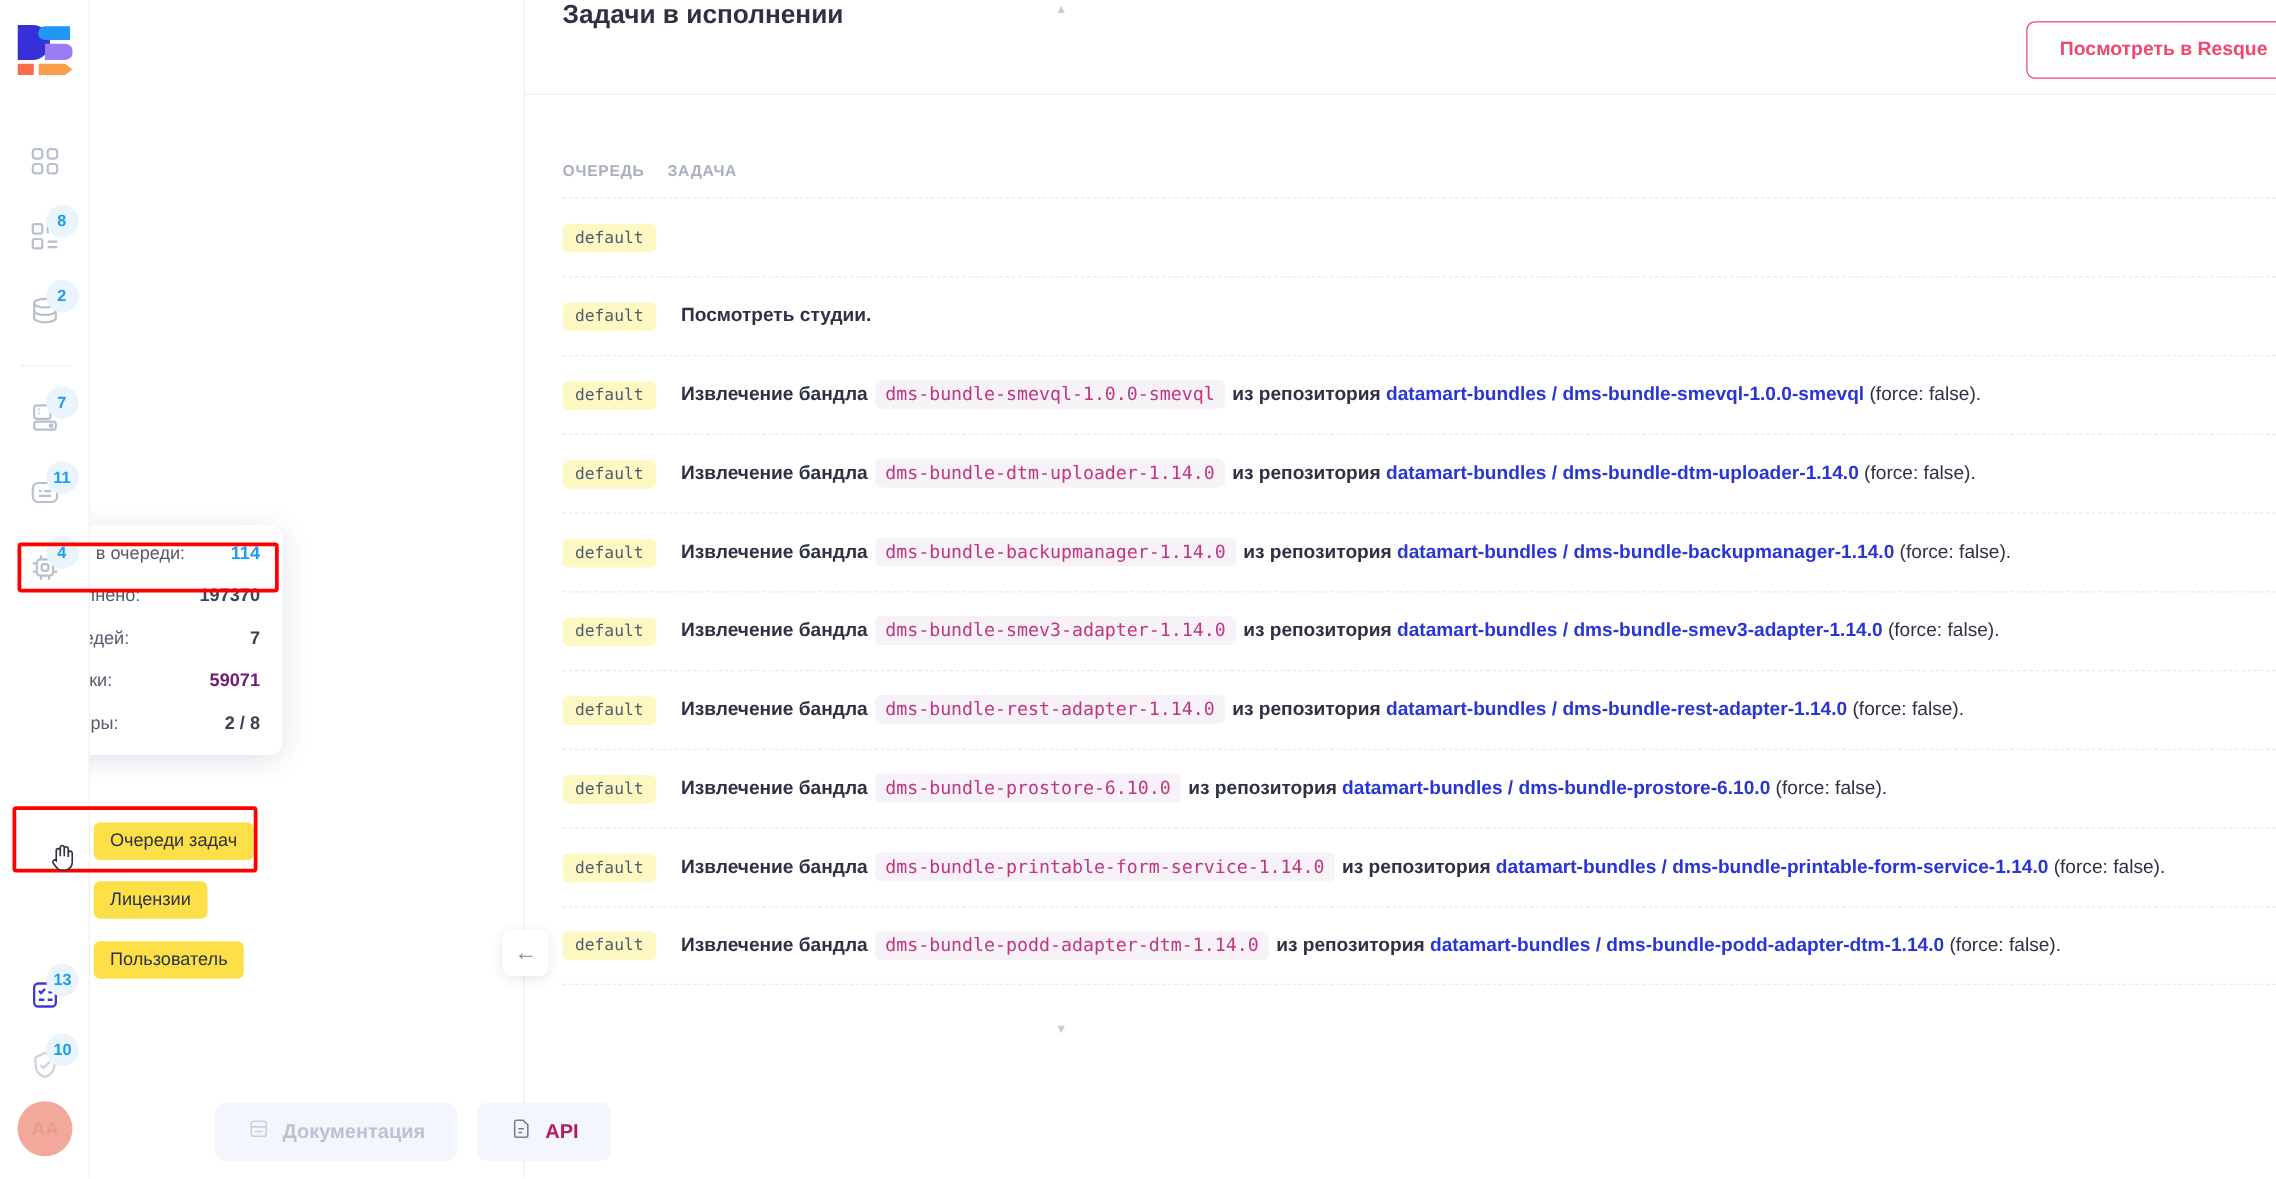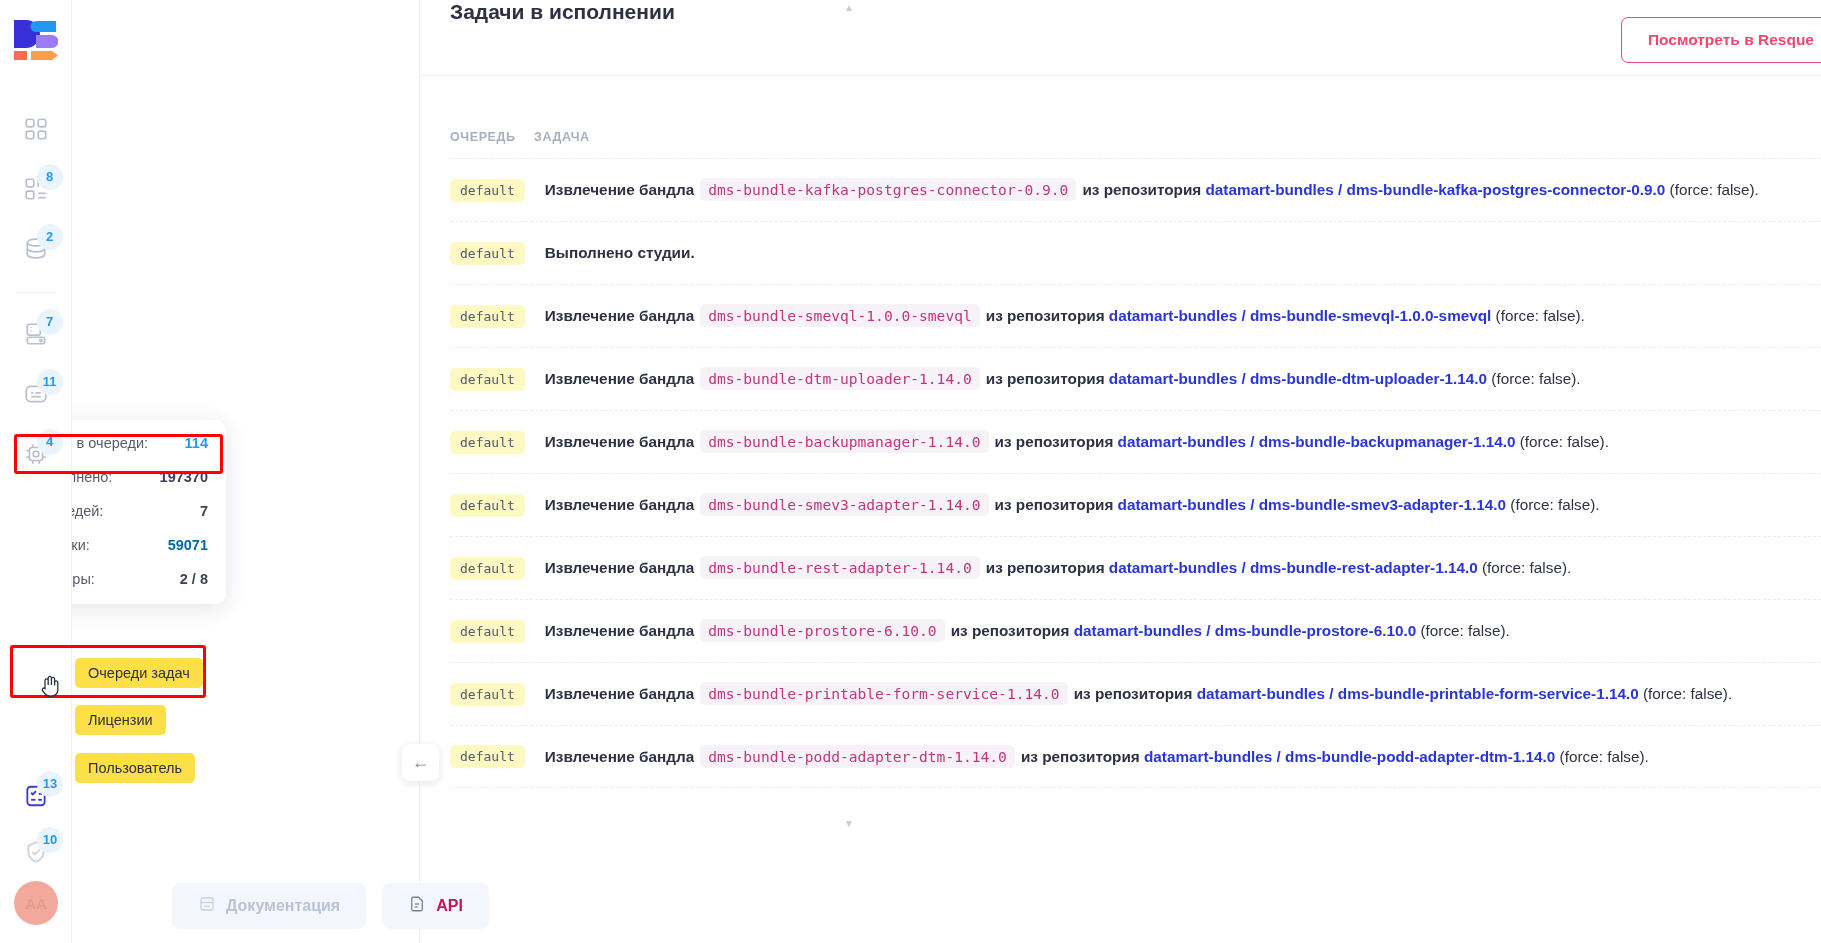--- a/index.html
+++ b/index.html
@@ -61,21 +61,21 @@
     box-shadow: 0 4px 22px rgba(30,40,90,.13);
     padding: 6px 0 8px 0;
   }
   .stat-row {
     display: flex; justify-content: space-between; align-items: center;
     padding: 9px 18px; font-size: 14.5px; color: #4a5163;
   }
   .stat-row .lbl { color: #555b6b; }
   .stat-row .val { font-weight: 700; color: #3b4255; }
   .stat-row .val.blue { color: #1b9df0; }
-  .stat-row .val.red  { color: #0369a1; padding-left: 42px; }
+  .stat-row .val.red  { color: #701a75; padding-left: 42px; }
 
   .hl-box {
     position: absolute; border: 3px solid #ff0000; border-radius: 3px;
     pointer-events: none; z-index: 40;
   }
 
   
   .tip {
     position: absolute; background: #fde047; color: #2d3142;
     font-size: 14.5px; border-radius: 5px; padding: 7px 13px;
@@ -355,25 +355,24 @@
     </div>
 
     <div class="table-wrap">
       <div class="tbl-head">
         <div class="th-queue">ОЧЕРЕДЬ</div>
         <div class="th-task">ЗАДАЧА</div>
       </div>
       <div id="rows">
           <div class="trow">
             <span class="qbadge">default</span>
-            <span class="tcell"><b class="bundle-title">Извлечение бандла</b><span class="code">dms-bundle-kafka-postgres-connector-0.9.0</span><b>из репозитория</b> <span class="lnk">datamart-bundles</span><span class="sep-slash"> / </span><span class="lnk">dms-bundle-kafka-postgres-connector-0.9.0</span><span class="tail"> (force: false).</span></span>
-          </div>
-          <div class="trow">
-            <span class="qbadge">default</span>
-            <span class="tcell"><b class="bundle-title">Выполнено студии.</b></span>
+          </div>
+          <div class="trow">
+            <span class="qbadge">default</span>
+            <span class="tcell"><b class="bundle-title">Посмотреть студии.</b></span>
           </div>
           <div class="trow">
             <span class="qbadge">default</span>
             <span class="tcell"><b class="bundle-title">Извлечение бандла</b><span class="code">dms-bundle-smevql-1.0.0-smevql</span><b>из репозитория</b> <span class="lnk">datamart-bundles</span><span class="sep-slash"> / </span><span class="lnk">dms-bundle-smevql-1.0.0-smevql</span><span class="tail"> (force: false).</span></span>
           </div>
           <div class="trow">
             <span class="qbadge">default</span>
             <span class="tcell"><b class="bundle-title">Извлечение бандла</b><span class="code">dms-bundle-dtm-uploader-1.14.0</span><b>из репозитория</b> <span class="lnk">datamart-bundles</span><span class="sep-slash"> / </span><span class="lnk">dms-bundle-dtm-uploader-1.14.0</span><span class="tail"> (force: false).</span></span>
           </div>
           <div class="trow">

